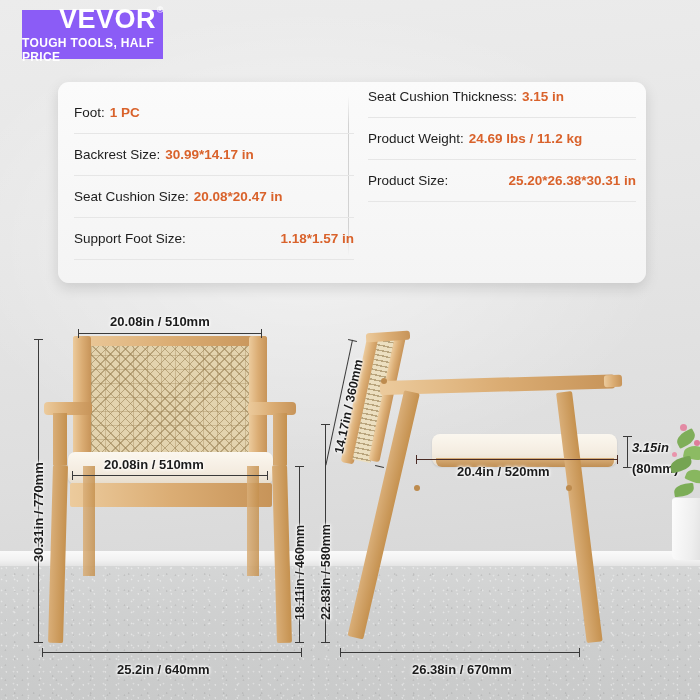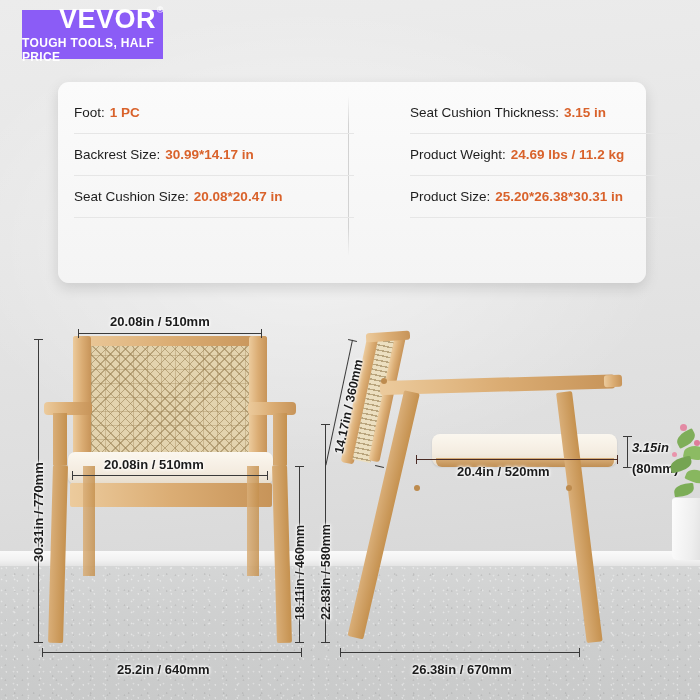--- a/index.html
+++ b/index.html
@@ -37,24 +37,24 @@
   .logo-tag{color:#fff;font-size:12px;font-weight:bold;letter-spacing:.35px;margin-top:3px;}
 
   
   .panel{position:absolute;left:58px;top:82px;width:588px;height:201px;
          background:linear-gradient(180deg,#fbfbfb,#f4f4f4);border-radius:11px;
          box-shadow:0 5px 14px rgba(0,0,0,.13);}
   .panel-divider{position:absolute;left:348px;top:96px;width:1px;height:160px;
          background:linear-gradient(180deg,rgba(0,0,0,0),#d2d2d2 18%,#d2d2d2 82%,rgba(0,0,0,0));}
   .col{position:absolute;}
   .col-left{left:74px;top:92px;width:280px;}
-  .col-right{left:368px;top:92px;width:268px;margin-left:42px;}
+  .col-right{left:368px;top:76px;width:268px;}
   .spec-row{height:41px;display:flex;align-items:center;
             border-bottom:1px solid #e6e6e6;}
-  .spec-row.last{border-bottom:1px solid #e6e6e6;}
+  .spec-row.last{border-bottom:1px solid #e6e6e6;justify-content:space-between;}
   .spec-label{font-size:13.5px;color:#1d1d1d;}
   .spec-value{font-size:13.5px;color:#d9622b;font-weight:bold;margin-left:5px;}
 
   
   .chair{position:absolute;}
   .woodL{background:linear-gradient(90deg,#eccb9d,#dbad74 50%,#c79459);}
   .woodD{background:linear-gradient(90deg,#d9ae78,#c5914f);}
   .cushion{background:linear-gradient(180deg,#fbf7ef,#f4ece0 60%,#e6dccc);
            border-radius:7px;box-shadow:0 1px 2px rgba(0,0,0,.12);}
 
@@ -108,20 +108,24 @@
       <span class="spec-label">Foot:</span>
       <span class="spec-value">1 PC</span>
     </div>
     <div class="spec-row">
       <span class="spec-label">Backrest Size:</span>
       <span class="spec-value">30.99*14.17 in</span>
     </div>
     <div class="spec-row">
       <span class="spec-label">Seat Cushion Size:</span>
       <span class="spec-value">20.08*20.47 in</span>
+    </div>
+    <div class="spec-row last">
+      <span class="spec-label">Support Foot Size:</span>
+      <span class="spec-value">1.18*1.57 in</span>
     </div>
   </div>
 
   <div class="col col-right">
     <div class="spec-row">
       <span class="spec-label">Seat Cushion Thickness:</span>
       <span class="spec-value">3.15 in</span>
     </div>
     <div class="spec-row">
       <span class="spec-label">Product Weight:</span>

